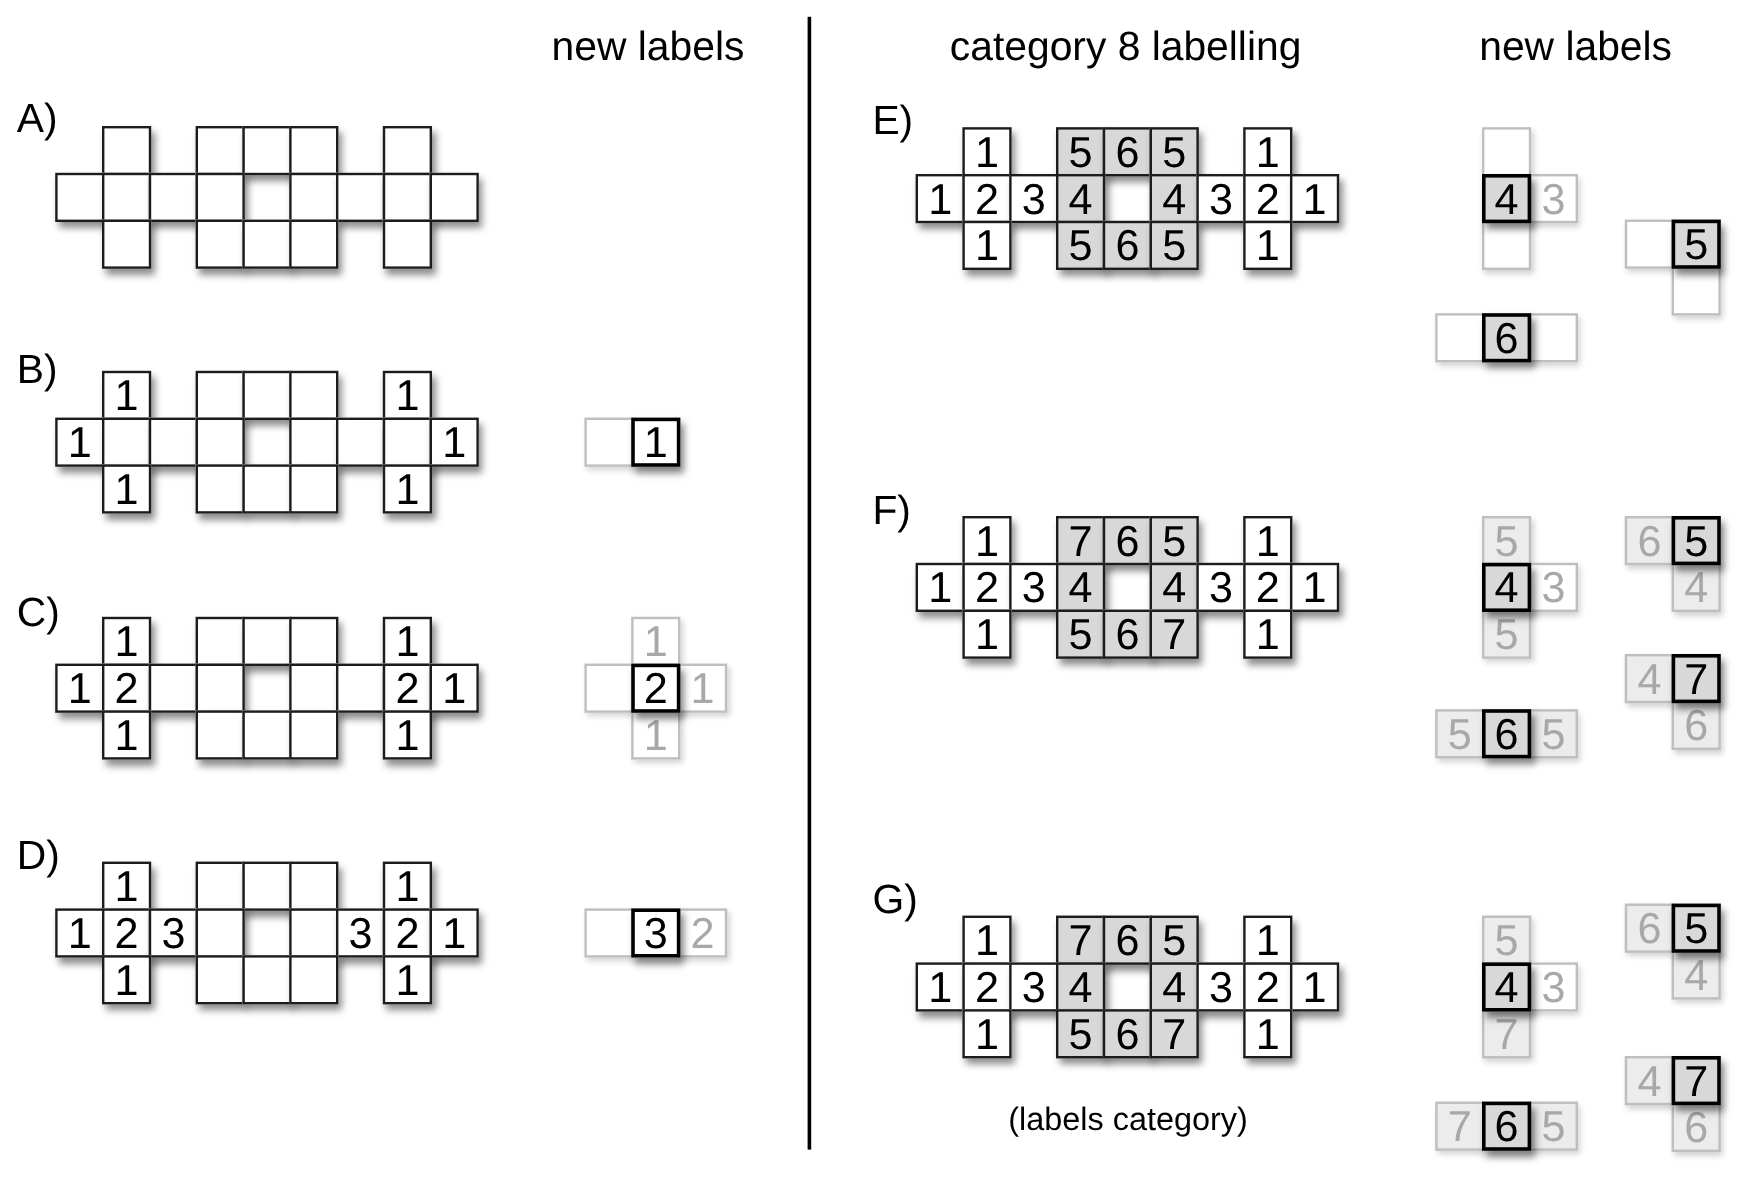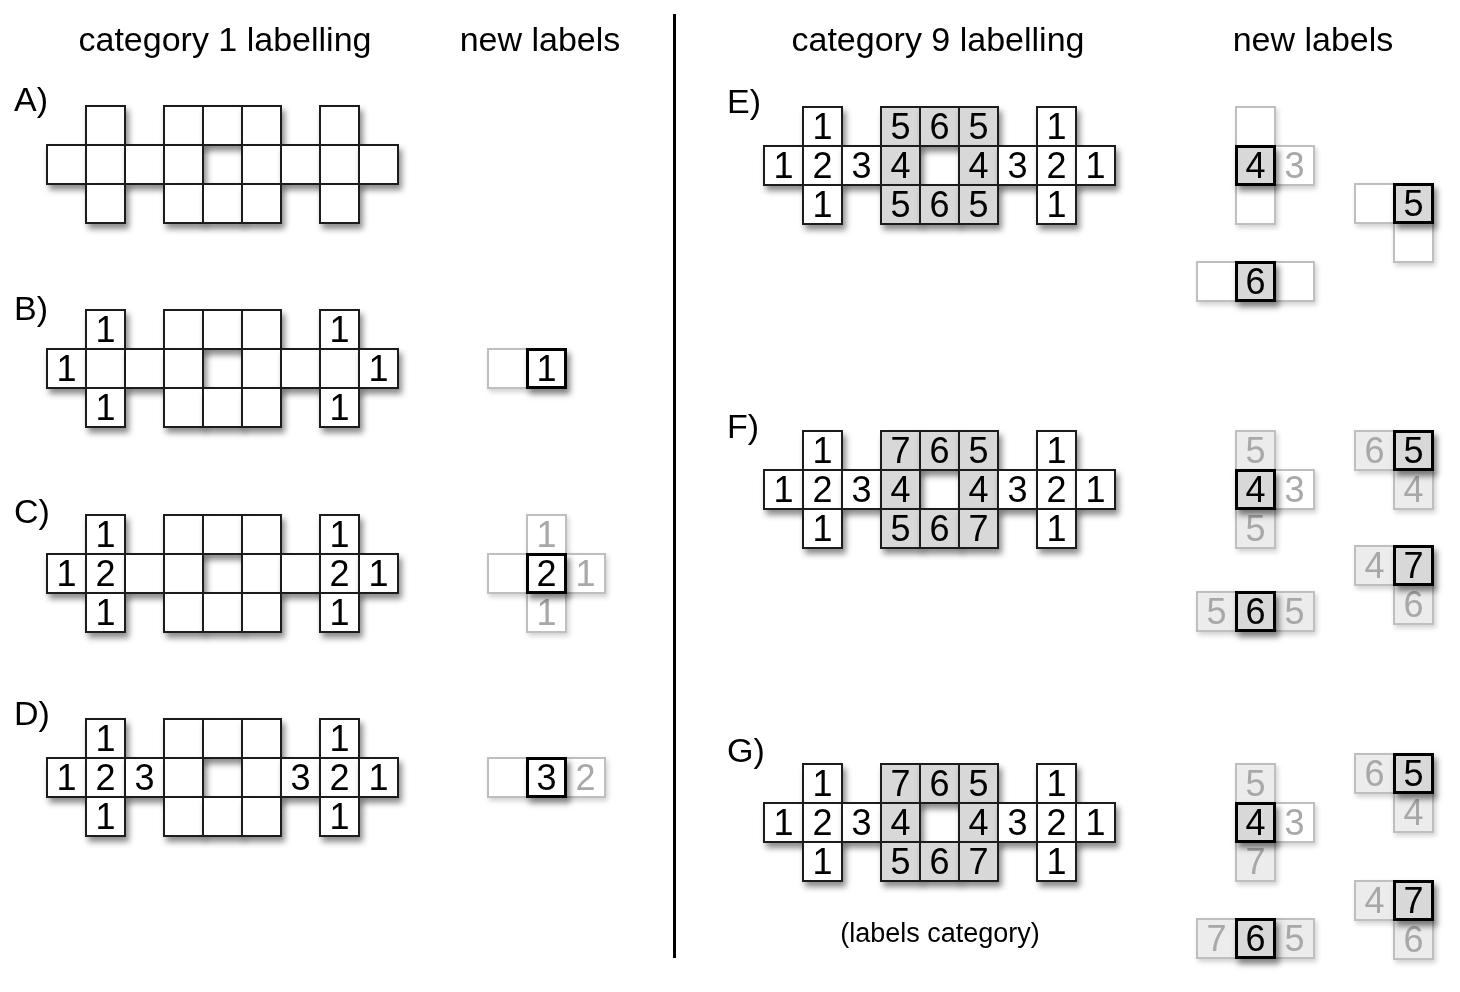--- a/index.html
+++ b/index.html
@@ -34,23 +34,22 @@
     border:3px solid var(--center-border);background:var(--cell-fill);
     color:#000;box-shadow:3px 5px 6px rgba(0,0,0,0.5);
   }
   .ncell.center.gray{background:var(--shaded-fill);}
 </style>
 </head>
 <body>
 
 <div id="canvas" style="--cell-fill: #ffffff; --shaded-fill: #d8d8d8; --faint-fill: #ececec; --cell-border: #1c1c1c; --center-border: #000000; --faint-border: #bfbfbf; --faint-text: #a8a8a8;">
 
-  <div class="hdr" style="left:225px;top:20px;">category 1 labelling</div>
   <div class="hdr" style="left:540px;top:20px;">new labels</div>
-  <div class="hdr" style="left:938px;top:20px;">category 9 labelling</div>
+  <div class="hdr" style="left:938px;top:20px;">category 8 labelling</div>
   <div class="hdr" style="left:1313px;top:20px;">new labels</div>
 
   <div class="divider" style="left:673px;top:14px;width:3px;height:944px;"></div>
 
   <div class="rowlabel" style="left:14px;top:80px;">A)</div>
   <div class="rowlabel" style="left:14px;top:289px;">B)</div>
   <div class="rowlabel" style="left:14px;top:492px;">C)</div>
   <div class="rowlabel" style="left:14px;top:694px;">D)</div>
   <div class="rowlabel" style="left:727px;top:82px;">E)</div>
   <div class="rowlabel" style="left:727px;top:407px;">F)</div>

